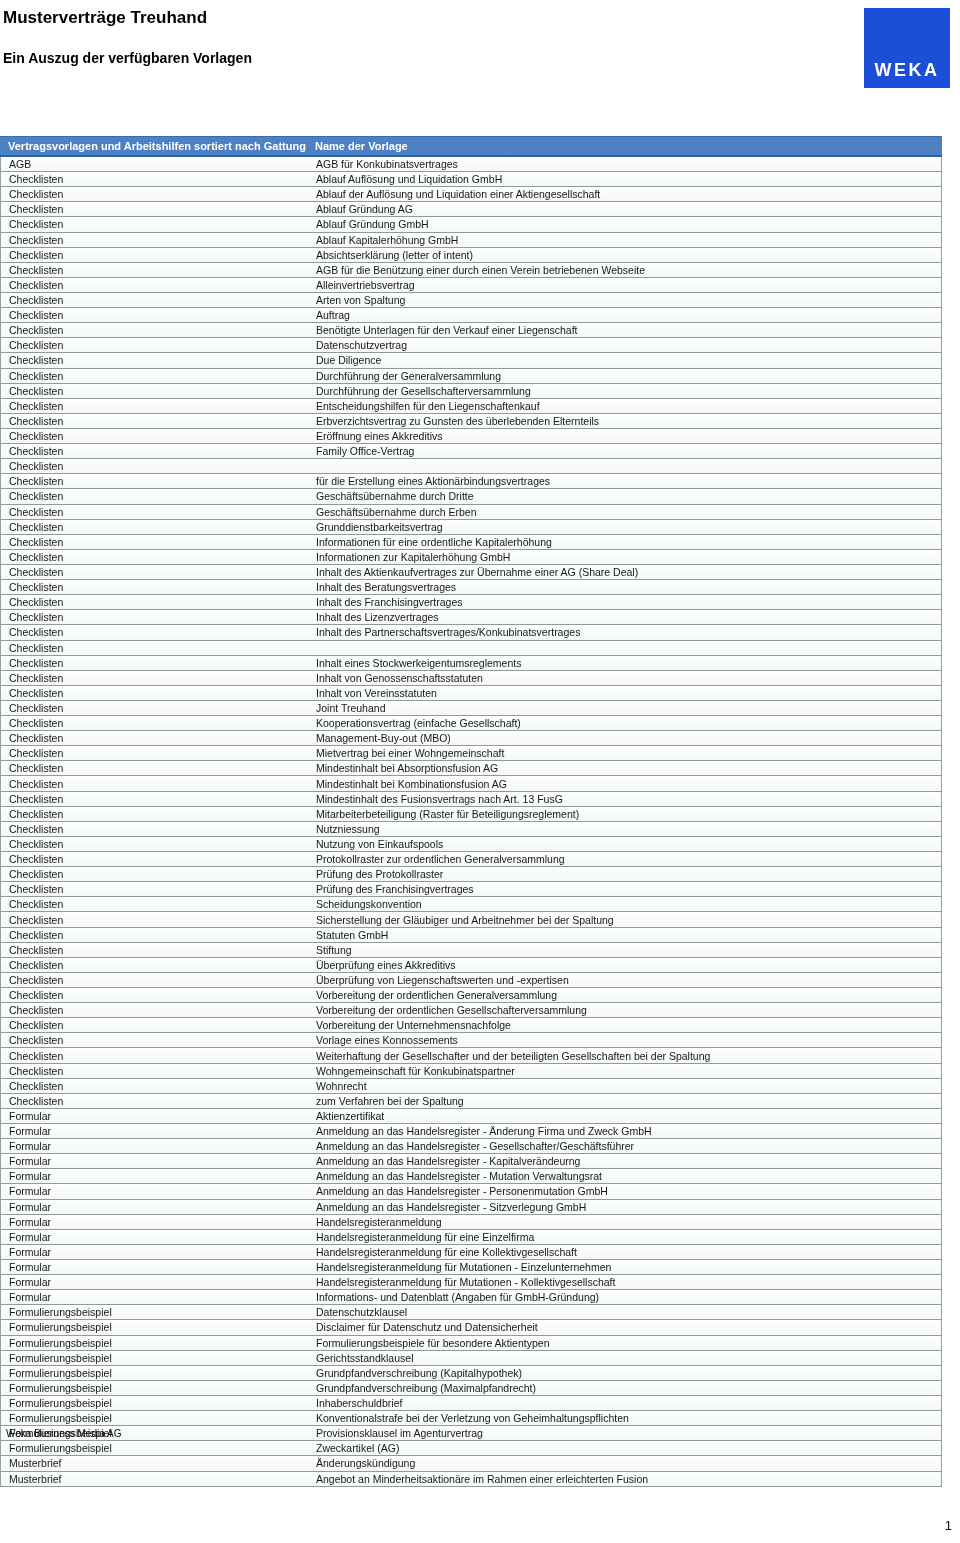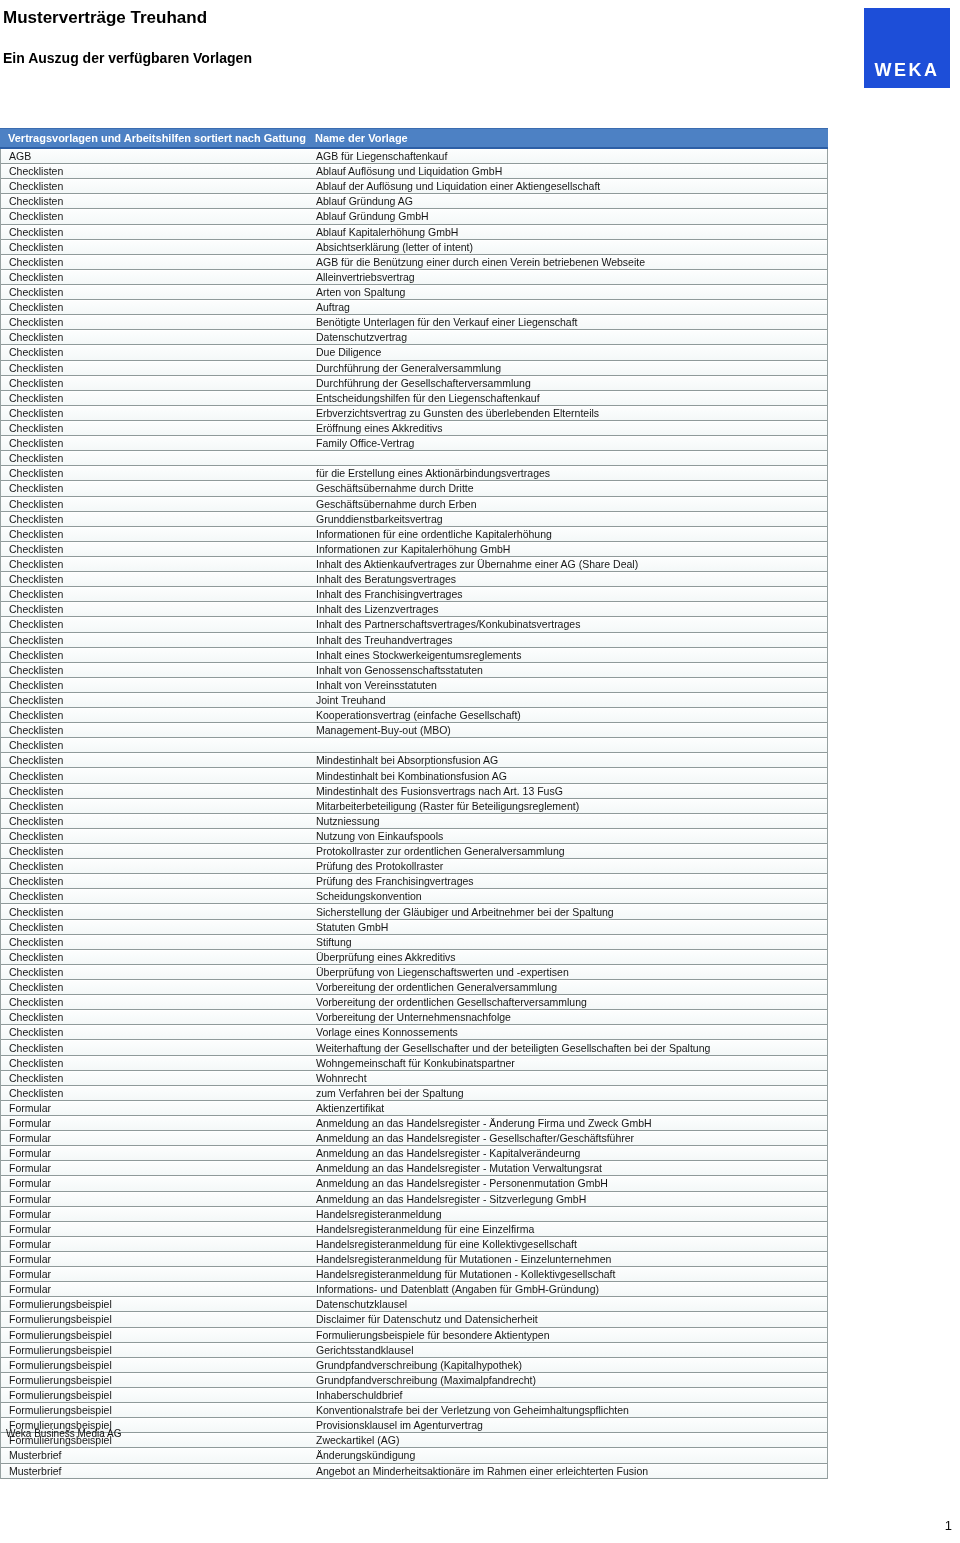--- a/index.html
+++ b/index.html
@@ -9,21 +9,21 @@
   
   .doc-title{position:absolute;left:3px;top:8px;font-size:17px;font-weight:bold;color:#000;letter-spacing:0px;}
   .doc-subtitle{position:absolute;left:3px;top:50px;font-size:14px;font-weight:bold;color:#000;}
 
   .logo{position:absolute;left:864px;top:8px;width:86px;height:80px;background:#1d4ed8;}
   .logo .logo-text{position:absolute;left:0;right:0;bottom:7px;text-align:center;color:#ffffff;
        font-weight:bold;font-size:18px;letter-spacing:2.5px;font-family:"Liberation Sans",sans-serif;
        transform:scaleY(1.05);}
 
   
-  .tbl{position:absolute;left:0;top:128px;width:828px;}
+  .tbl{position:absolute;left:0;top:136px;width:942px;}
   .thead{display:flex;height:21px;align-items:center;background:#4d81c4;
         border-top:1px solid #3b6cb0;border-bottom:2px solid #2d5fa6;box-sizing:border-box;
         color:#ffffff;font-weight:bold;font-size:11px;}
   .rows{border-left:1px solid #97a1a1;border-right:1px solid #97a1a1;box-sizing:border-box;}
   .trow{display:flex;height:15.11px;align-items:center;box-sizing:border-box;
         border-bottom:1px solid #8f9a9a;background:linear-gradient(#fdfefe,#f4f8f8);
         box-shadow:inset 0 1px 0 #ffffff;
         font-size:10.5px;color:#161616;white-space:nowrap;overflow:hidden;}
   .c1{width:315px;padding-left:8px;box-sizing:border-box;flex:none;overflow:hidden;white-space:nowrap;}
   .c2{flex:1;overflow:hidden;white-space:nowrap;padding-right:4px;}
@@ -45,21 +45,21 @@
   </div>
 
   <div class="tbl">
     <div class="thead">
       <div class="c1">Vertragsvorlagen und Arbeitshilfen sortiert nach Gattung</div>
       <div class="c2">Name der Vorlage</div>
     </div>
     <div class="rows">
   <div class="trow">
     <div class="c1">AGB</div>
-    <div class="c2">AGB für Liegenschaftenkauf</div>
+    <div class="c2">AGB für Konkubinatsvertrages</div>
   </div>
 
   <div class="trow">
     <div class="c1">Checklisten</div>
     <div class="c2">Ablauf Auflösung und Liquidation GmbH</div>
   </div>
 
   <div class="trow">
     <div class="c1">Checklisten</div>
     <div class="c2">Ablauf der Auflösung und Liquidation einer Aktiengesellschaft</div>
@@ -204,21 +204,20 @@
     <div class="c2">Inhalt des Lizenzvertrages</div>
   </div>
 
   <div class="trow">
     <div class="c1">Checklisten</div>
     <div class="c2">Inhalt des Partnerschaftsvertrages/Konkubinatsvertrages</div>
   </div>
 
   <div class="trow">
     <div class="c1">Checklisten</div>
-    <div class="c2">Inhalt des Treuhandvertrages</div>
   </div>
 
   <div class="trow">
     <div class="c1">Checklisten</div>
     <div class="c2">Inhalt eines Stockwerkeigentumsreglements</div>
   </div>
 
   <div class="trow">
     <div class="c1">Checklisten</div>
     <div class="c2">Inhalt von Genossenschaftsstatuten</div>
@@ -239,20 +238,21 @@
     <div class="c2">Kooperationsvertrag (einfache Gesellschaft)</div>
   </div>
 
   <div class="trow">
     <div class="c1">Checklisten</div>
     <div class="c2">Management-Buy-out (MBO)</div>
   </div>
 
   <div class="trow">
     <div class="c1">Checklisten</div>
+    <div class="c2">Mietvertrag bei einer Wohngemeinschaft</div>
   </div>
 
   <div class="trow">
     <div class="c1">Checklisten</div>
     <div class="c2">Mindestinhalt bei Absorptionsfusion AG</div>
   </div>
 
   <div class="trow">
     <div class="c1">Checklisten</div>
     <div class="c2">Mindestinhalt bei Kombinationsfusion AG</div>

